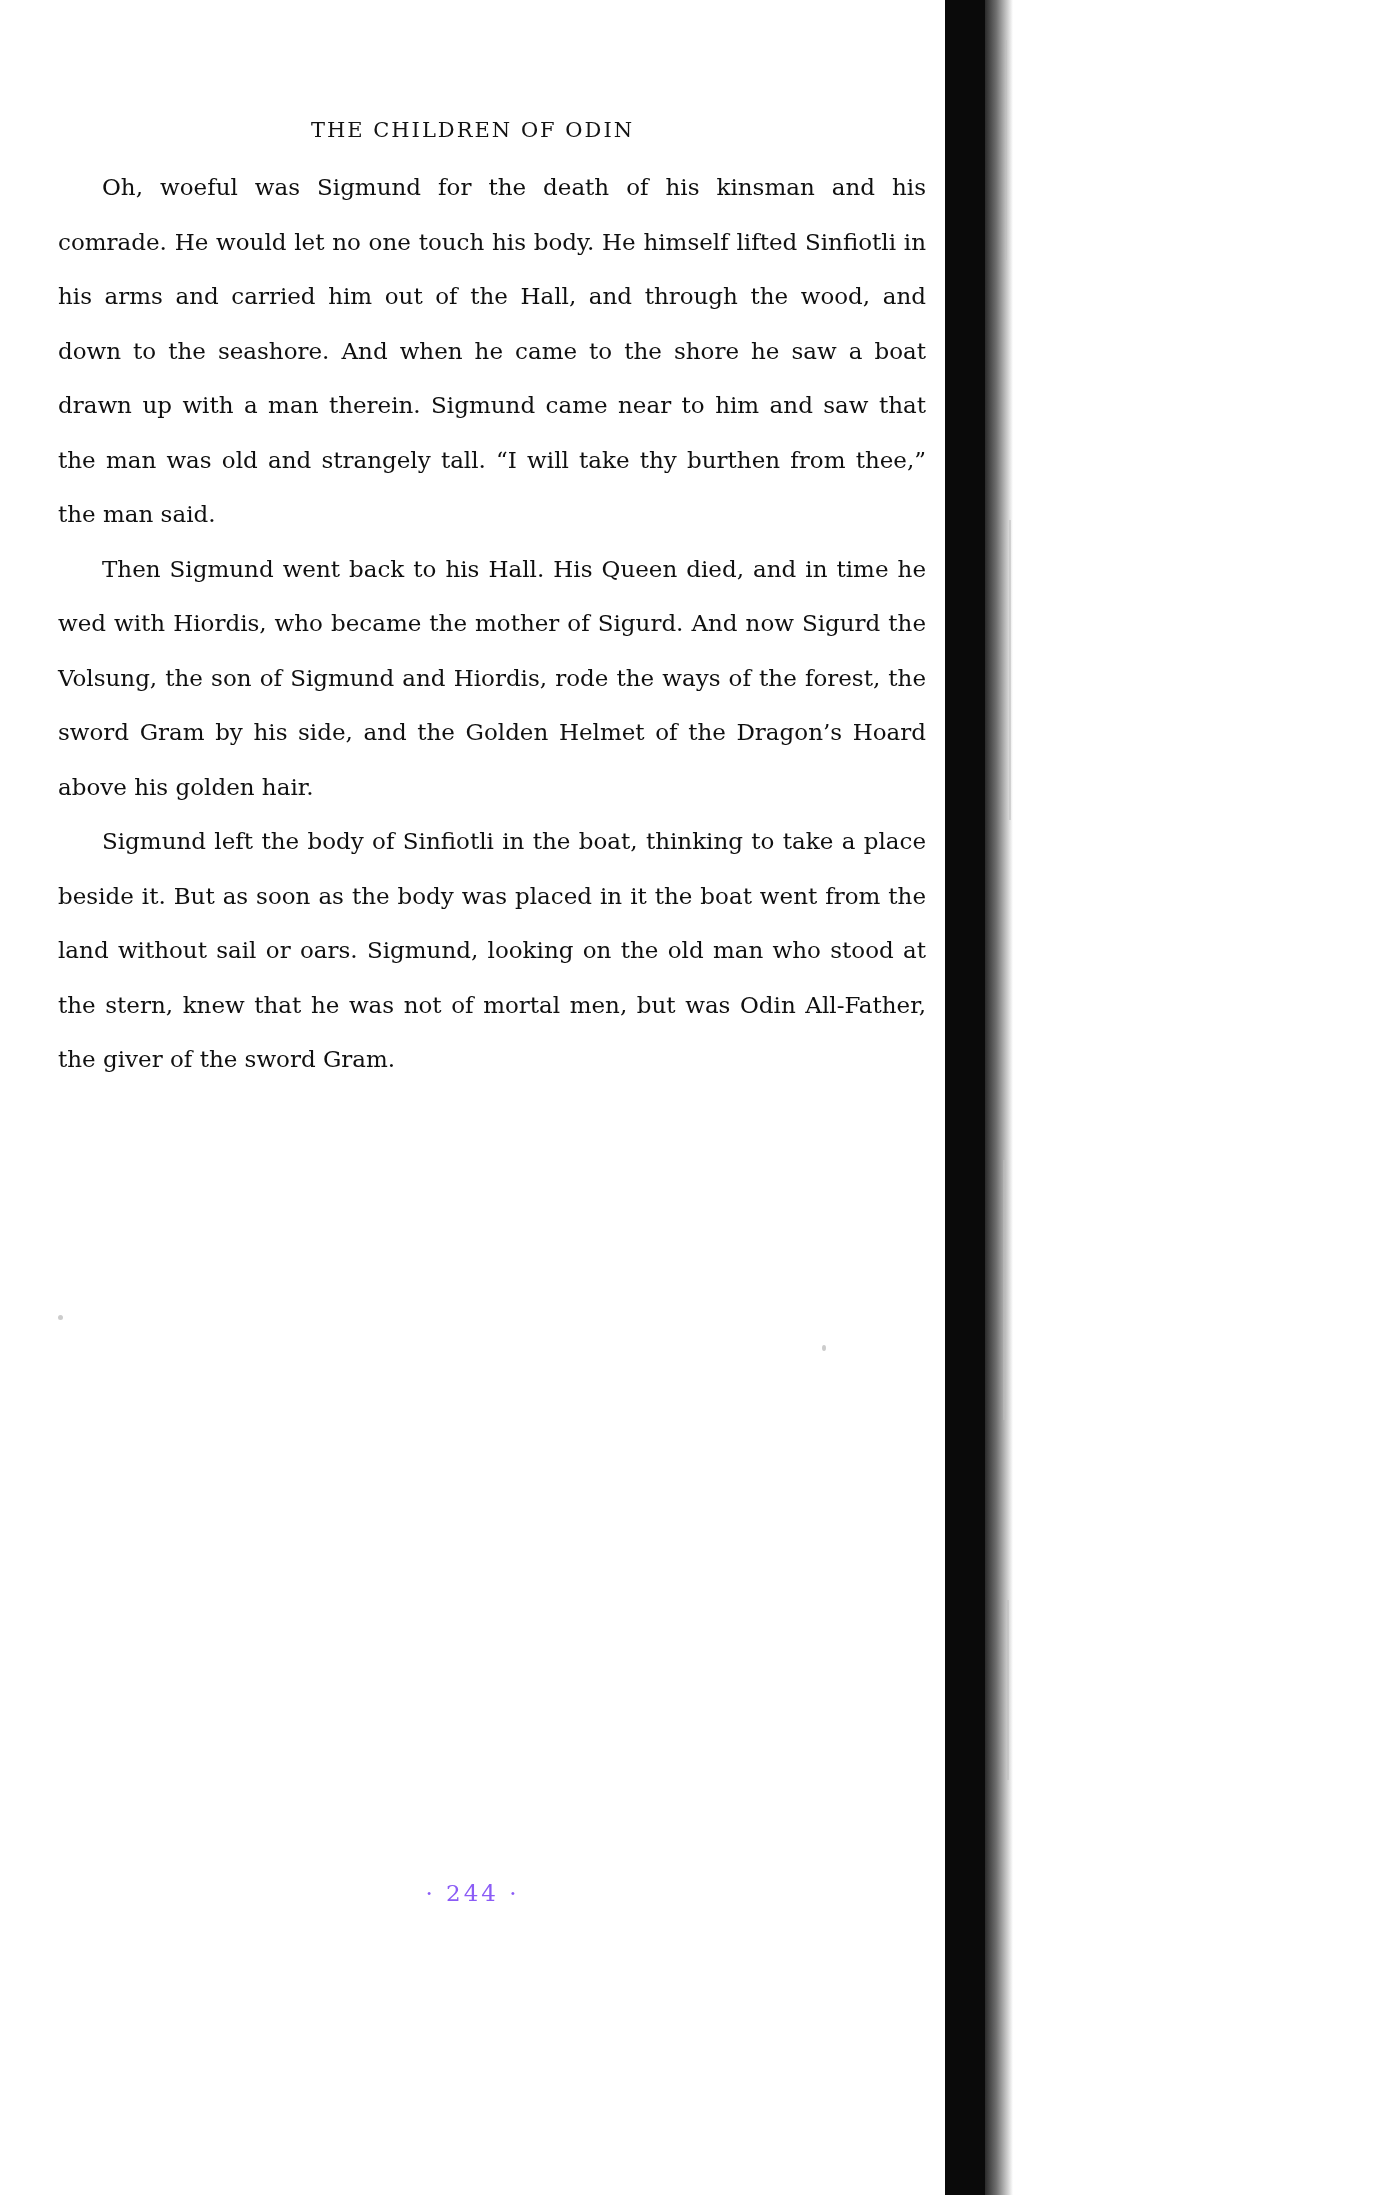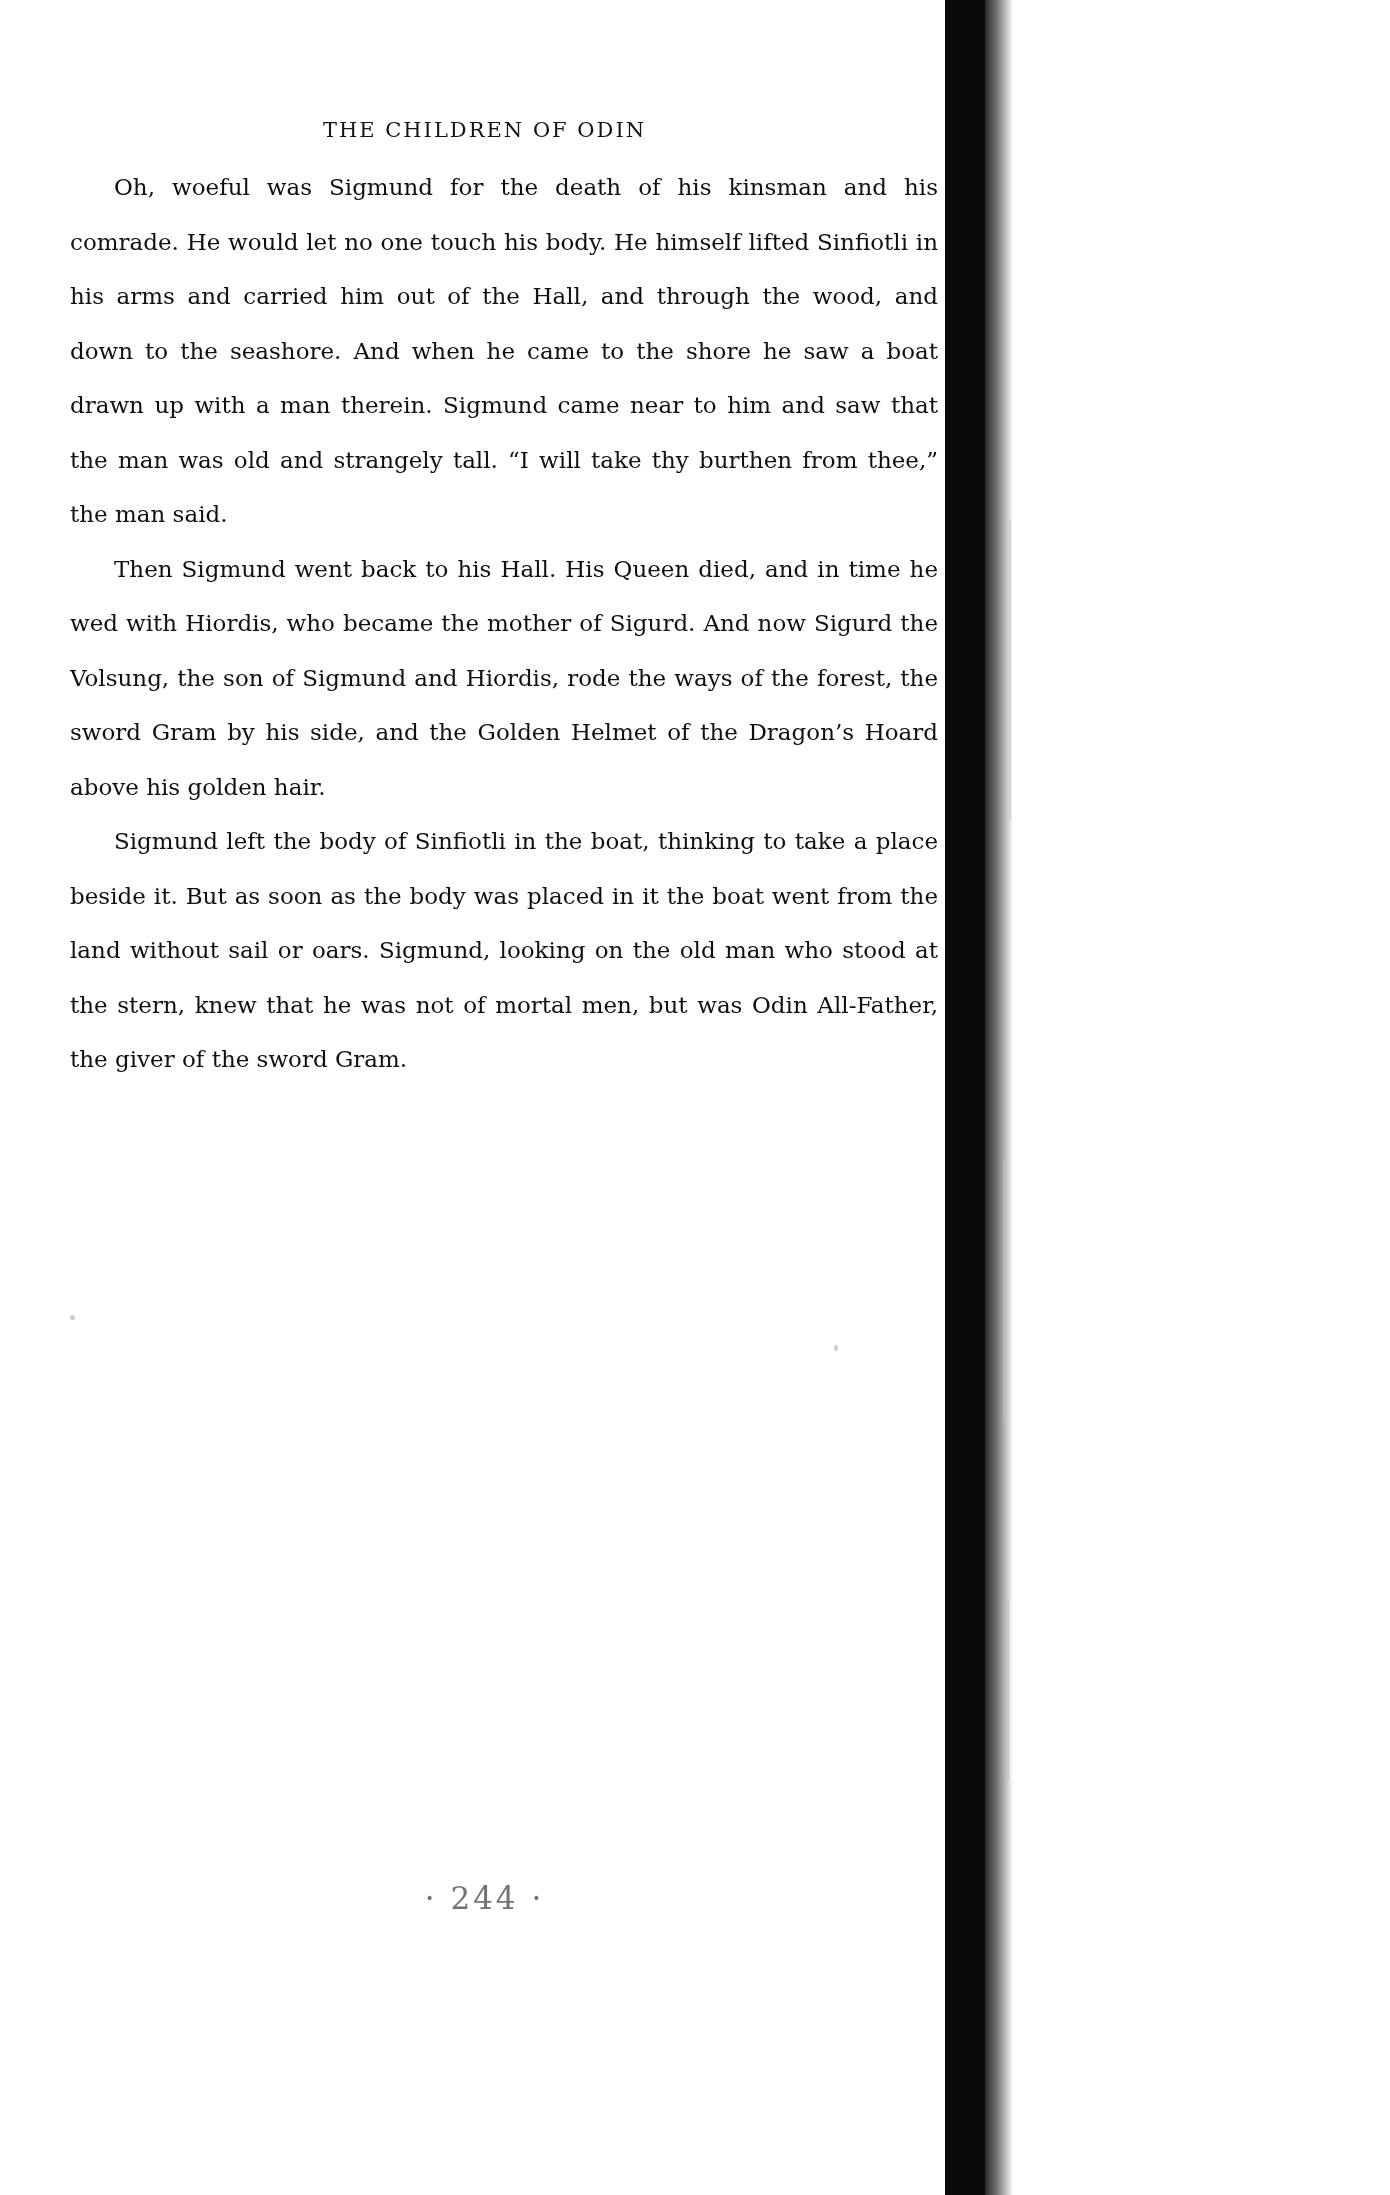--- a/index.html
+++ b/index.html
@@ -17,21 +17,20 @@
   }
 
   
   .page {
     position: absolute;
     left: 0;
     top: 0;
     width: 945px;
     height: 2195px;
     background: #ffffff;
-    margin-left: 12px;
   }
 
   .gutter {
     position: absolute;
     left: 945px;
     top: 0;
     width: 40px;
     height: 2195px;
     background: #0a0a0a;
   }
@@ -87,23 +86,23 @@
     margin: 0;
     text-indent: 44px;
   }
 
   .folio {
     position: absolute;
     left: 0;
     top: 1880px;
     width: 945px;
     text-align: center;
-    font-size: 31px;
+    font-size: 23px;
     letter-spacing: 3px;
-    color: #737373;
+    color: #8b5cf6;
   }
 
   
   .speck {
     position: absolute;
     background: #9a9a9a;
     border-radius: 50%;
     opacity: 0.5;
   }
 </style>

